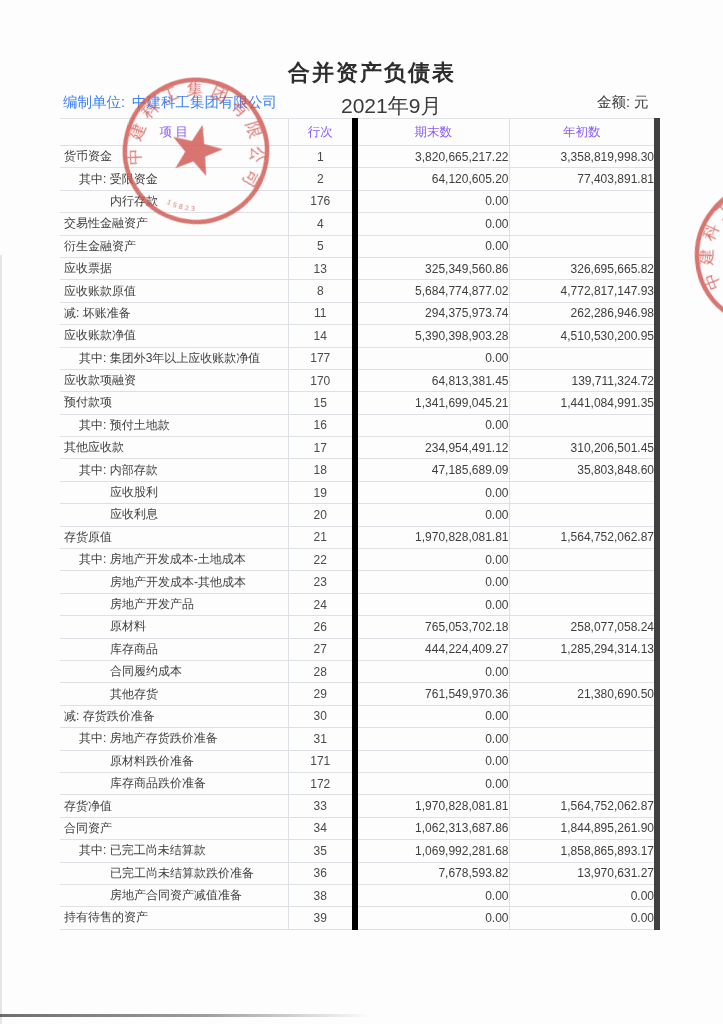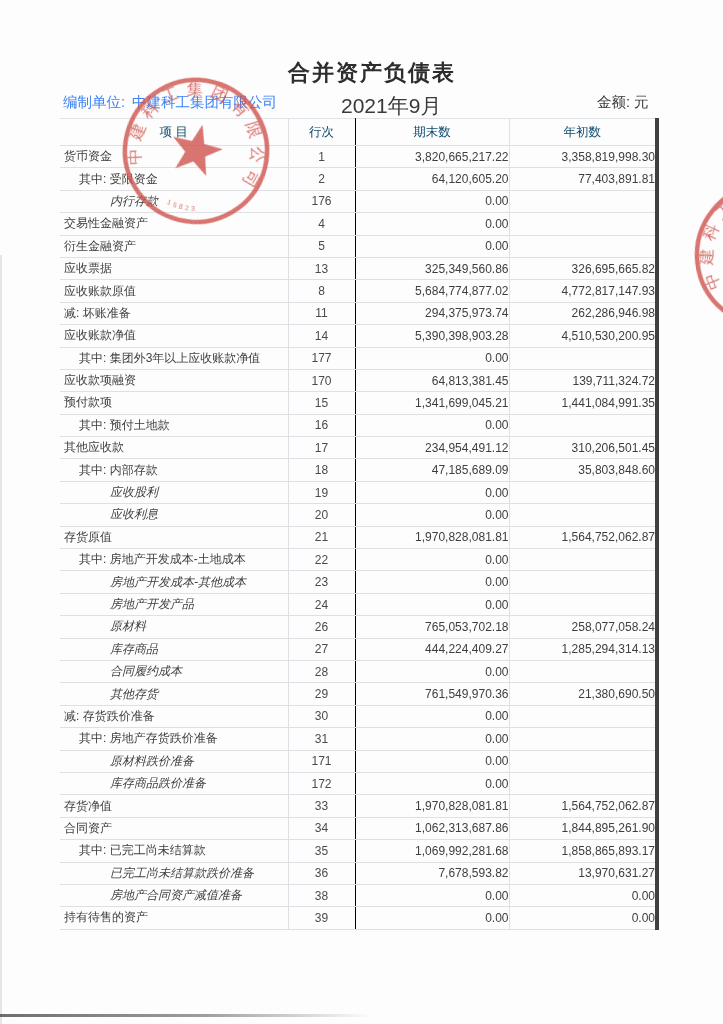--- a/index.html
+++ b/index.html
@@ -21,38 +21,38 @@
   table.bs {
     position:absolute; left:60px; top:118px; width:597px;
     border-collapse:collapse; table-layout:fixed;
     font-size:12px; color:#3e3e3e;
   }
   table.bs col.c-item  { width:228px; }
   table.bs col.c-line  { width:67px; }
   table.bs col.c-end   { width:154px; }
   table.bs col.c-begin { width:148px; }
   table.bs th {
-    height:26px; font-weight:normal; font-size:12.5px; color:#0c4a6e;
+    height:26px; font-weight:normal; font-size:12.5px; color:#8b5cf6;
     border-top:1px solid #e0e3e7; border-bottom:1px solid #dcdfe4;
     text-align:center; padding:0;
   }
   table.bs td {
     height:21.4px; padding:0; border-bottom:1px solid #dde0e5;
     white-space:nowrap; overflow:hidden;
   }
   table.bs th:nth-child(2), table.bs td:nth-child(2) {
-    border-left:1px solid #dde0e5; border-right:1px solid #000000;
+    border-left:1px solid #dde0e5; border-right:6px solid #000000;
   }
   table.bs th:nth-child(4), table.bs td:nth-child(4) {
-    border-left:1px solid #dde0e5; border-right:4px solid #404040;margin-top:24px;
+    border-left:1px solid #dde0e5; border-right:6px solid #404040;margin-top:24px;
   }
   td.lbl { text-align:left; }
   td.lbl.ind0 { padding-left:4px; }
   td.lbl.ind1 { padding-left:19px; }
-  td.lbl.ind2 { padding-left:50px;font-style:italic; }
+  td.lbl.ind2 { padding-left:50px; }
   td.num { text-align:center; color:#4a4a4a; }
   td.amt { text-align:right; padding-right:5px; }
 
   .stamp { position:absolute; opacity:0.8; filter:blur(0.35px); pointer-events:none; }
   .stamp-1 { left:116px; top:71px; transform:rotate(14deg); }
   .stamp-2 { left:688px; top:175px; transform:rotate(-6deg); }
 
   .edge-left {
     position:absolute; left:0; top:255px; width:1.5px; height:769px;
     background:#e4e5e8;

